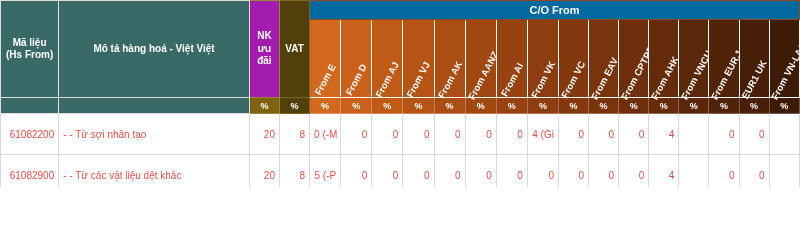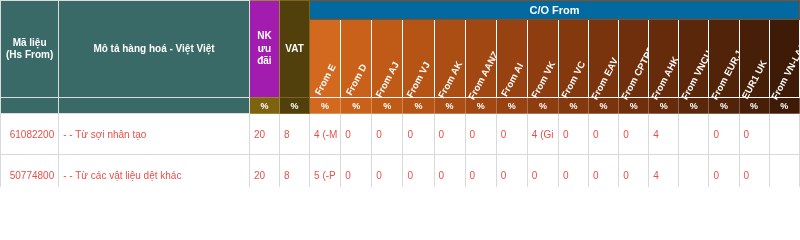--- a/index.html
+++ b/index.html
@@ -129,21 +129,21 @@
     font-size: 10px;
     color: #e8504a;
     height: 36px;
     padding: 2px 4px;
     vertical-align: middle;
     overflow: hidden;
     white-space: nowrap;
   }
   td.c-code   { text-align: right; }
   td.c-desc   { text-align: left; padding-left: 6px; }
-  td.c-num    { text-align: left; }
+  td.c-num    { text-align: right; }
 </style>
 </head>
 <body>
 
 <table class="tariff-table">
   <colgroup>
     <col style="width:58px">
     <col style="width:190px">
     <col style="width:30px">
     <col style="width:30px">
@@ -256,39 +256,39 @@
         <td class="hd-unit" style="background: rgb(61, 27, 7);">%</td>
       </tr>
   </thead>
 
   <tbody id="table-body">
       <tr>
         <td class="c-code">61082200</td>
         <td class="c-desc">- - Từ sợi nhân tạo</td>
         <td class="c-num">20</td>
         <td class="c-num">8</td>
-        <td class="c-num">4 (-M</td>
+        <td class="c-num">0 (-M</td>
         <td class="c-num">0</td>
         <td class="c-num">0</td>
         <td class="c-num">0</td>
         <td class="c-num">0</td>
         <td class="c-num">0</td>
         <td class="c-num">0</td>
         <td class="c-num">4 (Gi</td>
         <td class="c-num">0</td>
         <td class="c-num">0</td>
         <td class="c-num">0</td>
         <td class="c-num">4</td>
         <td class="c-num"></td>
         <td class="c-num">0</td>
         <td class="c-num">0</td>
         <td class="c-num"></td>
       </tr>
       <tr>
-        <td class="c-code">50774800</td>
+        <td class="c-code">61082900</td>
         <td class="c-desc">- - Từ các vật liệu dệt khác</td>
         <td class="c-num">20</td>
         <td class="c-num">8</td>
         <td class="c-num">5 (-P</td>
         <td class="c-num">0</td>
         <td class="c-num">0</td>
         <td class="c-num">0</td>
         <td class="c-num">0</td>
         <td class="c-num">0</td>
         <td class="c-num">0</td>

